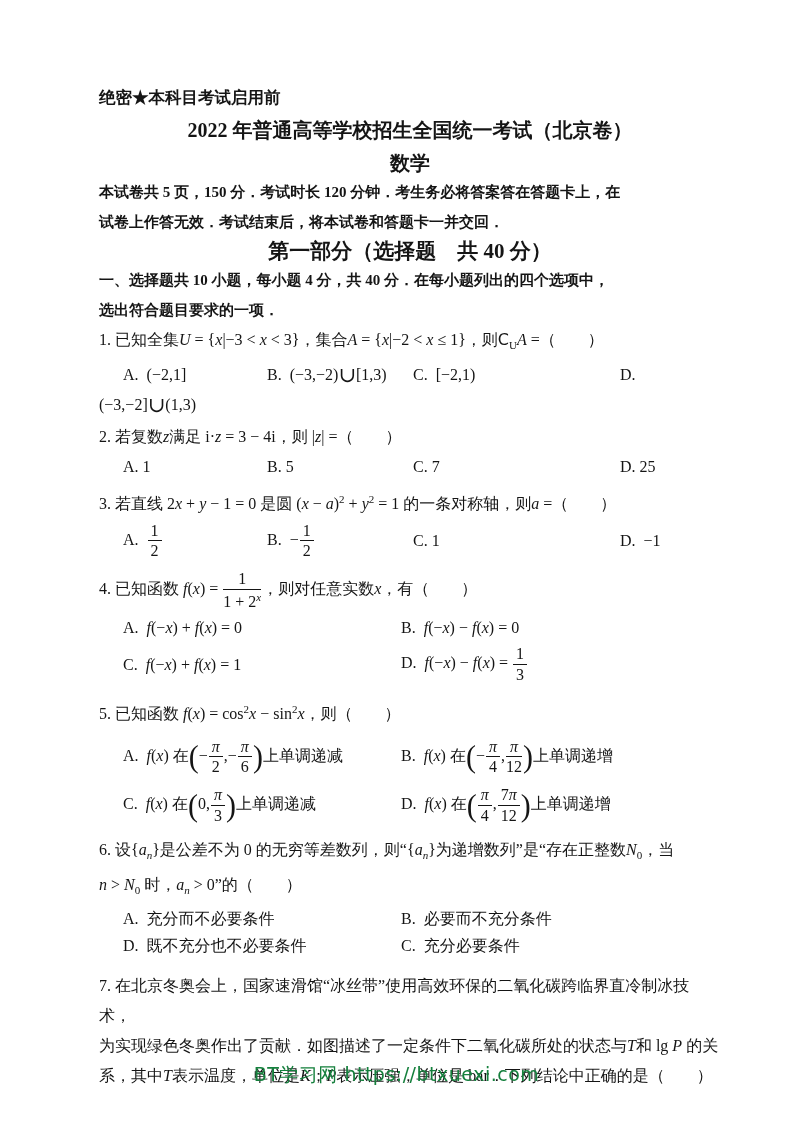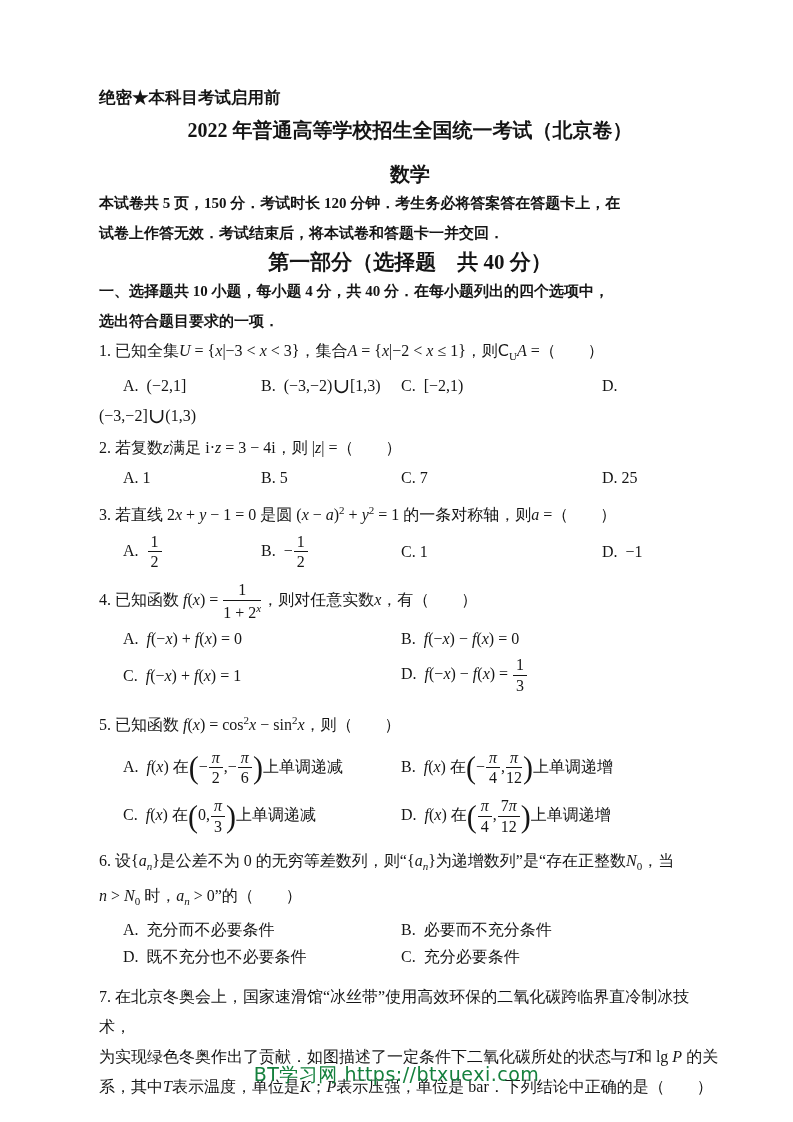--- a/index.html
+++ b/index.html
@@ -6,28 +6,28 @@
   html,body { background:#ffffff; }
   body {
     width:793px; height:1122px; position:relative; overflow:hidden;
     font-family:"Liberation Serif","DejaVu Serif",serif;
     color:#151515;
   }
   .doc { position:absolute; left:99px; top:86px; width:622px; }
 
   .hdr      { font-size:16.5px; font-weight:700; line-height:24px; }
   .title    { font-size:20px;  font-weight:700; text-align:center; line-height:33px; margin-top:4px; }
-  .subtitle { font-size:20px;  font-weight:700; text-align:center; line-height:30px; margin-top:12px; }
+  .subtitle { font-size:20px;  font-weight:700; text-align:center; line-height:30px; margin-top:1px; }
   .notice   { font-size:15px; font-weight:700; line-height:29.5px; }
   .part     { font-size:21px; font-weight:700; text-align:center; line-height:29px; }
 
   .q    { font-size:16px; }
   .stem { line-height:30px; font-weight:400; }
   .opts { line-height:30px; padding-left:24px; display:grid; align-items:center; }
-  .opts4 { grid-template-columns:138px 140px 201px 1fr; }
+  .opts4 { grid-template-columns:138px 140px 201px 1fr;gap:6px; }
   .opts2 { grid-template-columns:278px 1fr; }
   .opt  { white-space:nowrap; }
   .q2 { margin-top:2px; } .q3 { margin-top:2px; } .q4 { margin-top:6px; }
   .q5 { margin-top:8px; } .q6 { margin-top:8px; } .q7 { margin-top:12px; }
   .q5 .opts { margin-top:6px; }
   .q6 .opts { line-height:27px; }
 
   
   i { font-style:italic; }
   sup { font-size:11px; }

